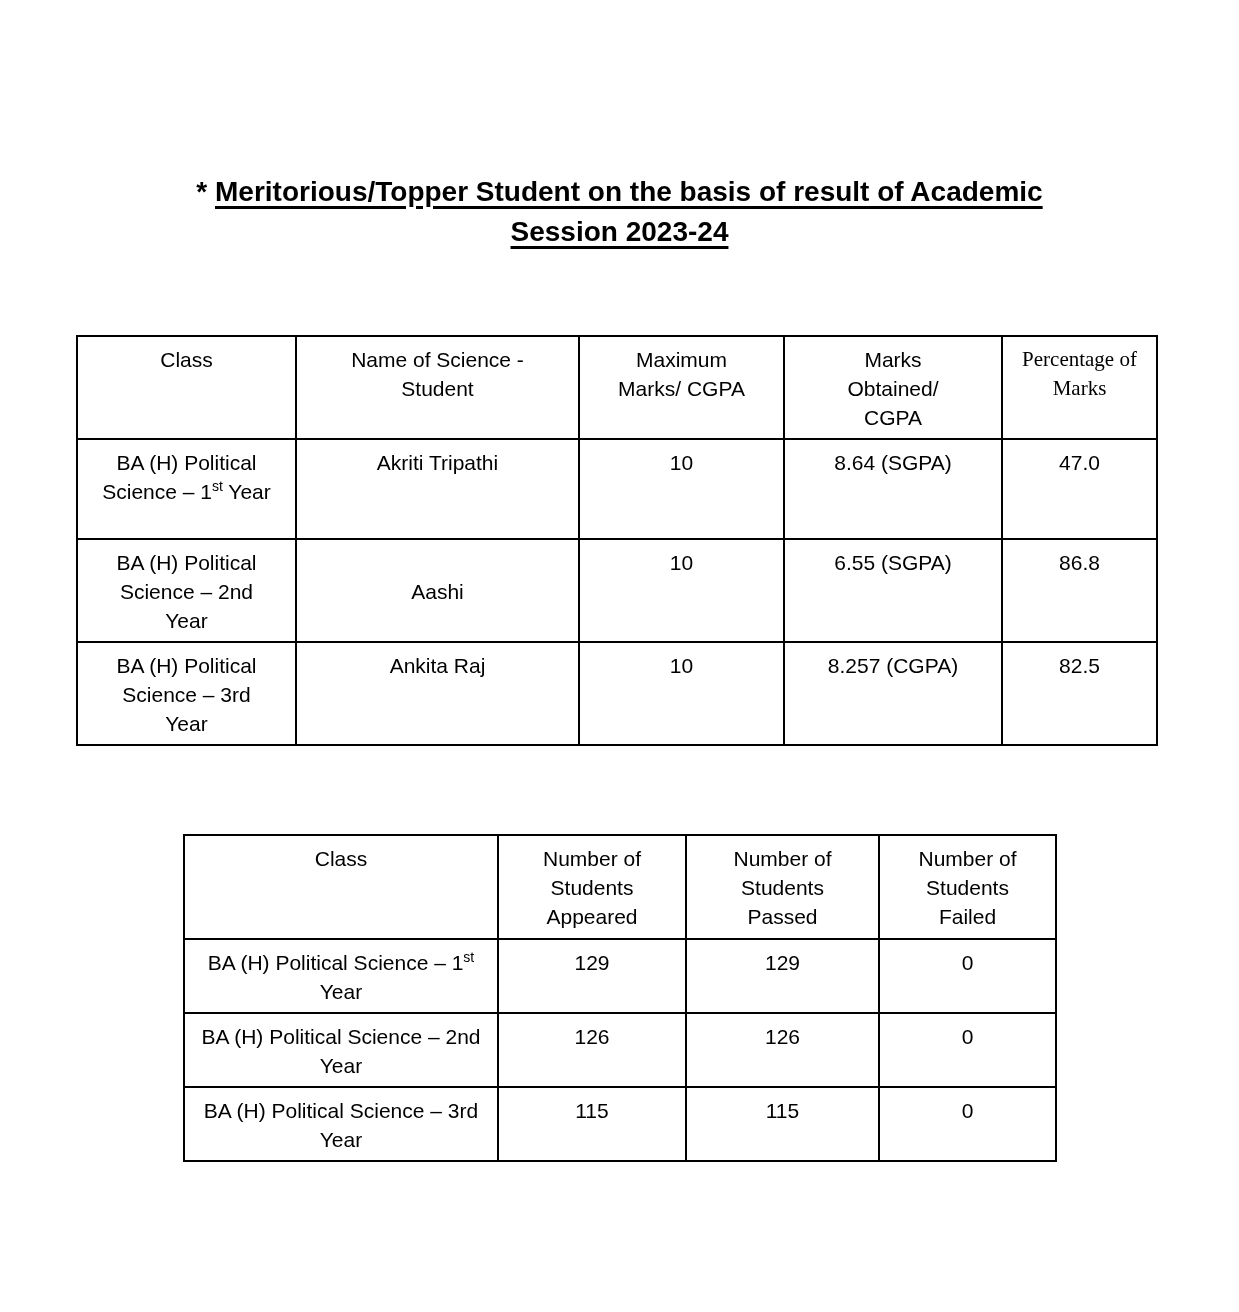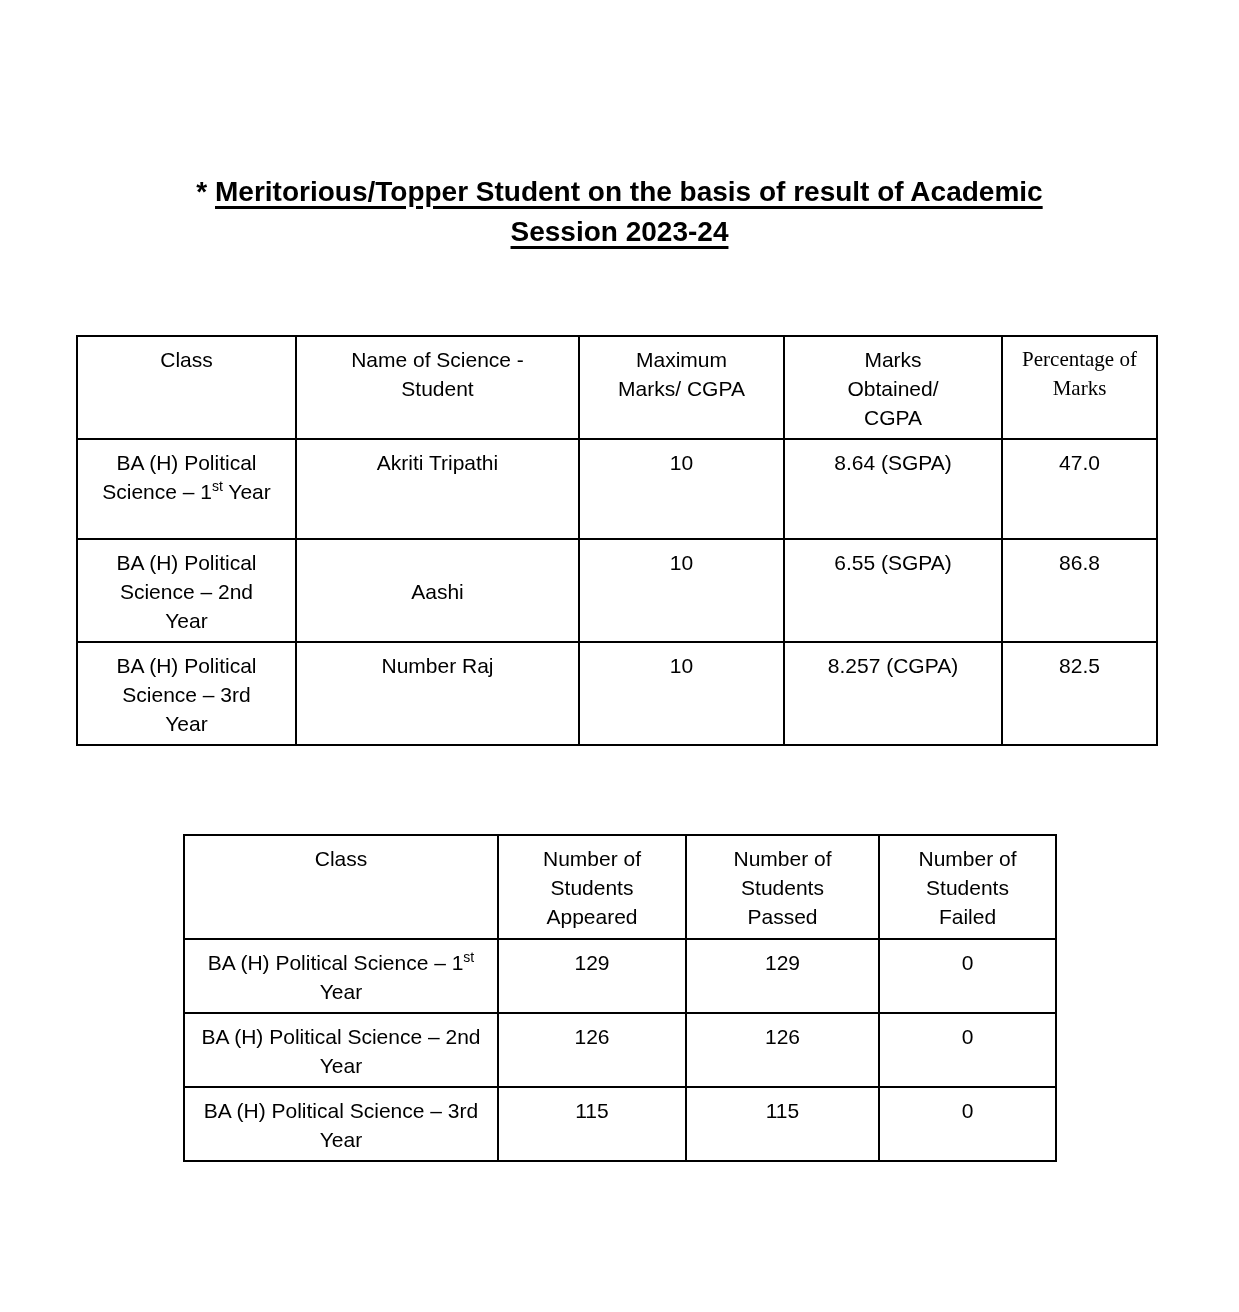--- a/index.html
+++ b/index.html
@@ -124,21 +124,21 @@
       </tr>
       <tr class="data">
         <td><span class="cls-span w-class"><span>BA (H) Political Science – 2nd Year</span><sup></sup><span></span></span></td>
         <td class="vmid">Aashi</td>
         <td>10</td>
         <td>6.55 (SGPA)</td>
         <td>86.8</td>
       </tr>
       <tr class="data">
         <td><span class="cls-span w-class"><span>BA (H) Political Science – 3rd Year</span><sup></sup><span></span></span></td>
-        <td>Number Raj</td>
+        <td>Ankita Raj</td>
         <td>10</td>
         <td>8.257 (CGPA)</td>
         <td>82.5</td>
       </tr>
     </tbody>
       </table>
   </div>
 
   <div id="results-table-wrap">
     <table id="results-table">

